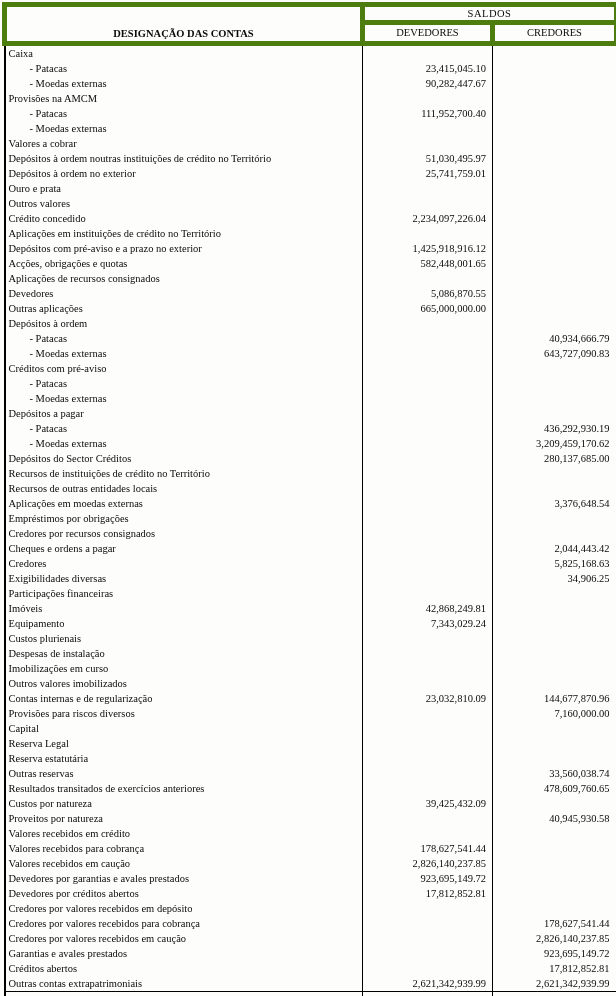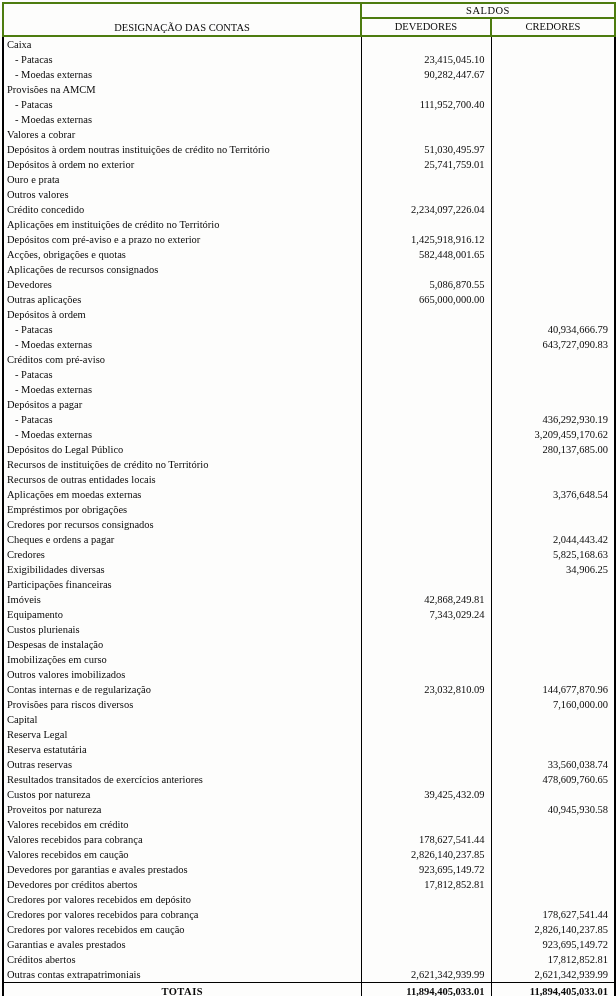--- a/index.html
+++ b/index.html
@@ -22,52 +22,53 @@
     table-layout: fixed;
     width: 612px;
     border: 2px solid #000;
     font-size: 10.5px;
   }
   col.c-label { width: 358px; }
   col.c-dev   { width: 130px; }
   col.c-cred  { width: 124px; }
 
   thead th {
-    border: 2px solid #4d7c0f;
+    border: 5px solid #4d7c0f;
     font-weight: normal;
     padding: 0 2px;
     text-align: center;
     overflow: hidden;
     white-space: nowrap;
   }
   th.saldos {
     height: 13px;
     line-height: 13px;
     letter-spacing: 0.5px;
   }
   th.designacao {
     vertical-align: bottom;
     padding-bottom: 2px;
+    font-weight: bold;
   }
   th.colhead {
     height: 16px;
     line-height: 16px;
   }
 
   tbody td {
     height: 15px;
     line-height: 15px;
     padding: 0 3px;
     overflow: hidden;
     white-space: nowrap;
     vertical-align: middle;
   }
   tbody td + td, tfoot td + td { border-left: 1px solid #000; }
   td.label { text-align: left; }
-  td.label.indent { padding-left: 11px; }
+  td.label.indent { padding-left: 24px; }
   td.num {
     text-align: right;
     padding-right: 6px;
     font-variant-numeric: tabular-nums;
   }
 
   tfoot td {
     border-top: 1.5px solid #000;
     border-bottom: 3px double #000;
     height: 17px;
@@ -229,21 +230,21 @@
           <td class="label indent">- Patacas</td>
           <td class="num"></td>
           <td class="num">436,292,930.19</td>
         </tr>
         <tr>
           <td class="label indent">- Moedas externas</td>
           <td class="num"></td>
           <td class="num">3,209,459,170.62</td>
         </tr>
         <tr>
-          <td class="label">Depósitos do Legal Público</td>
+          <td class="label">Depósitos do Sector Créditos</td>
           <td class="num"></td>
           <td class="num">280,137,685.00</td>
         </tr>
         <tr>
           <td class="label">Recursos de instituições de crédito no Território</td>
           <td class="num"></td>
           <td class="num"></td>
         </tr>
         <tr>
           <td class="label">Recursos de outras entidades locais</td>

